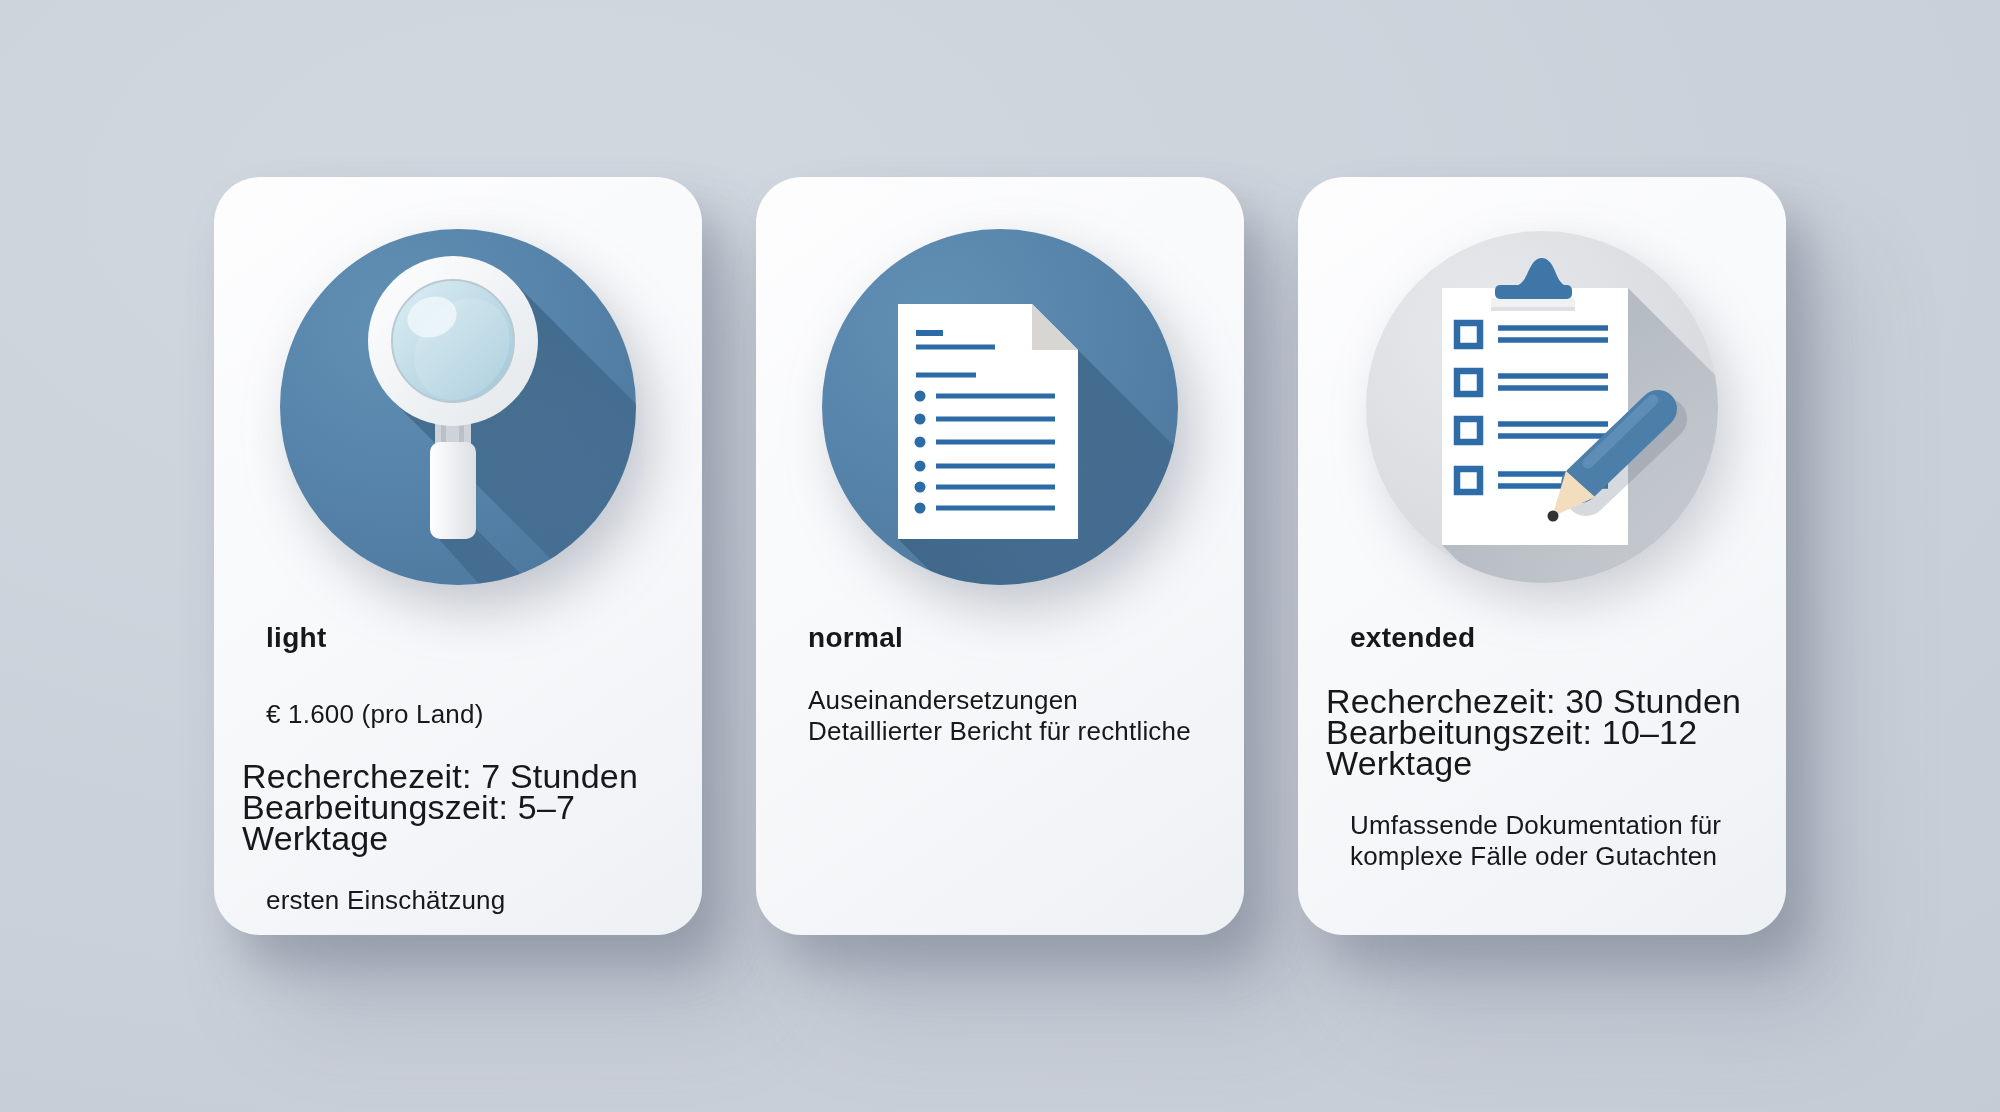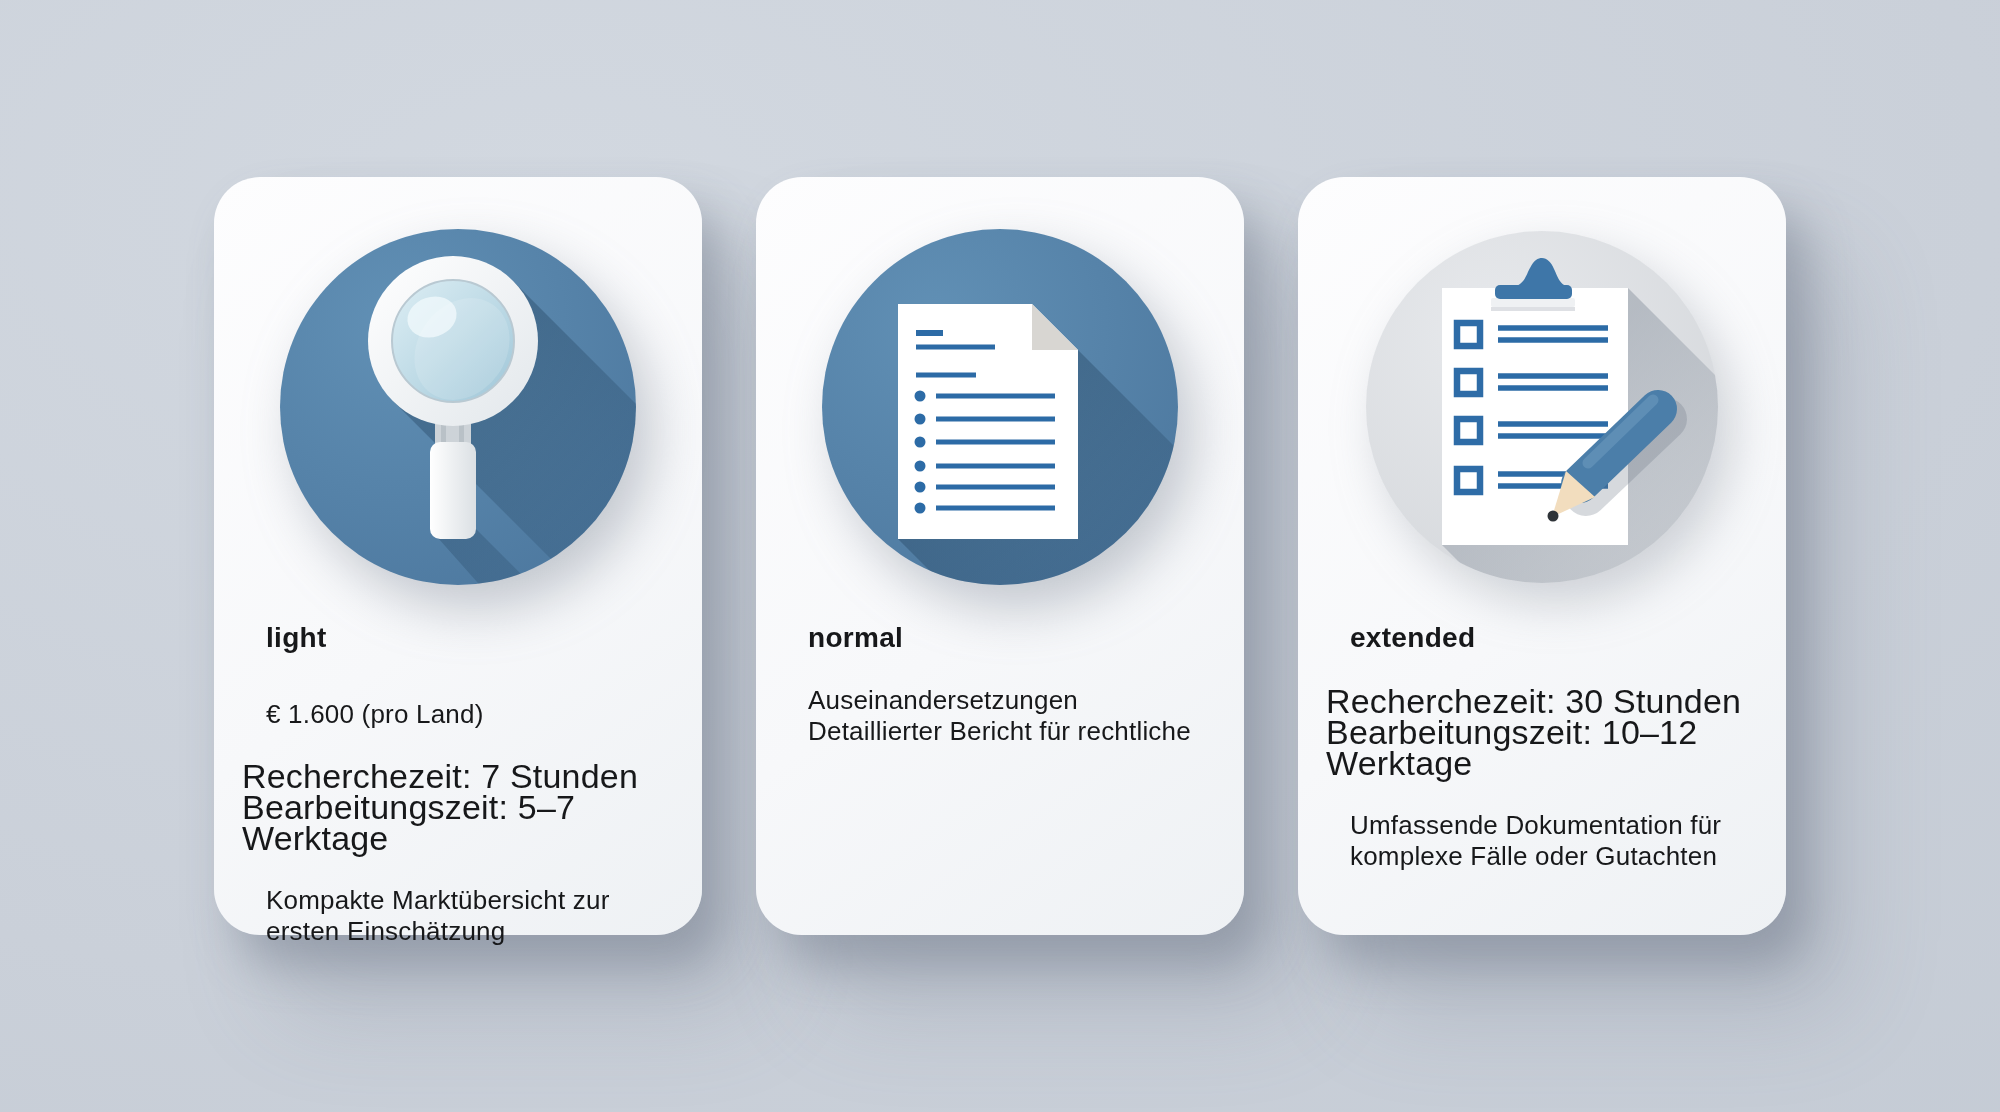--- a/index.html
+++ b/index.html
@@ -69,21 +69,20 @@
         <ellipse cx="152" cy="88" rx="25" ry="20" fill="#f2fafc" opacity=".75" transform="rotate(-18 152 88)"></ellipse>
         <ellipse cx="182" cy="120" rx="44" ry="54" fill="#ffffff" opacity=".14" transform="rotate(35 182 120)"></ellipse>
       </svg>
       <h2 class="card-title">light</h2>
       <p class="card-price">€ 1.600 (pro Land)</p>
       <p class="card-times">
         <span class="tline">Recherchezeit: 7 Stunden</span>
         <span class="tline">Bearbeitungszeit: 5–7 Werktage</span>
       </p>
       <p class="card-desc">
-        <span class="tline">Kompakte Marktübersicht zur</span>
         <span class="tline">ersten Einschätzung</span>
       </p>
     </article>
 
     <article class="card card--normal">
       <svg class="icon-svg" width="356" height="356" viewBox="0 0 356 356" aria-hidden="true">
         <defs>
           <clipPath id="cclip2">
               <circle cx="178" cy="178" r="178"></circle>
             </clipPath>

